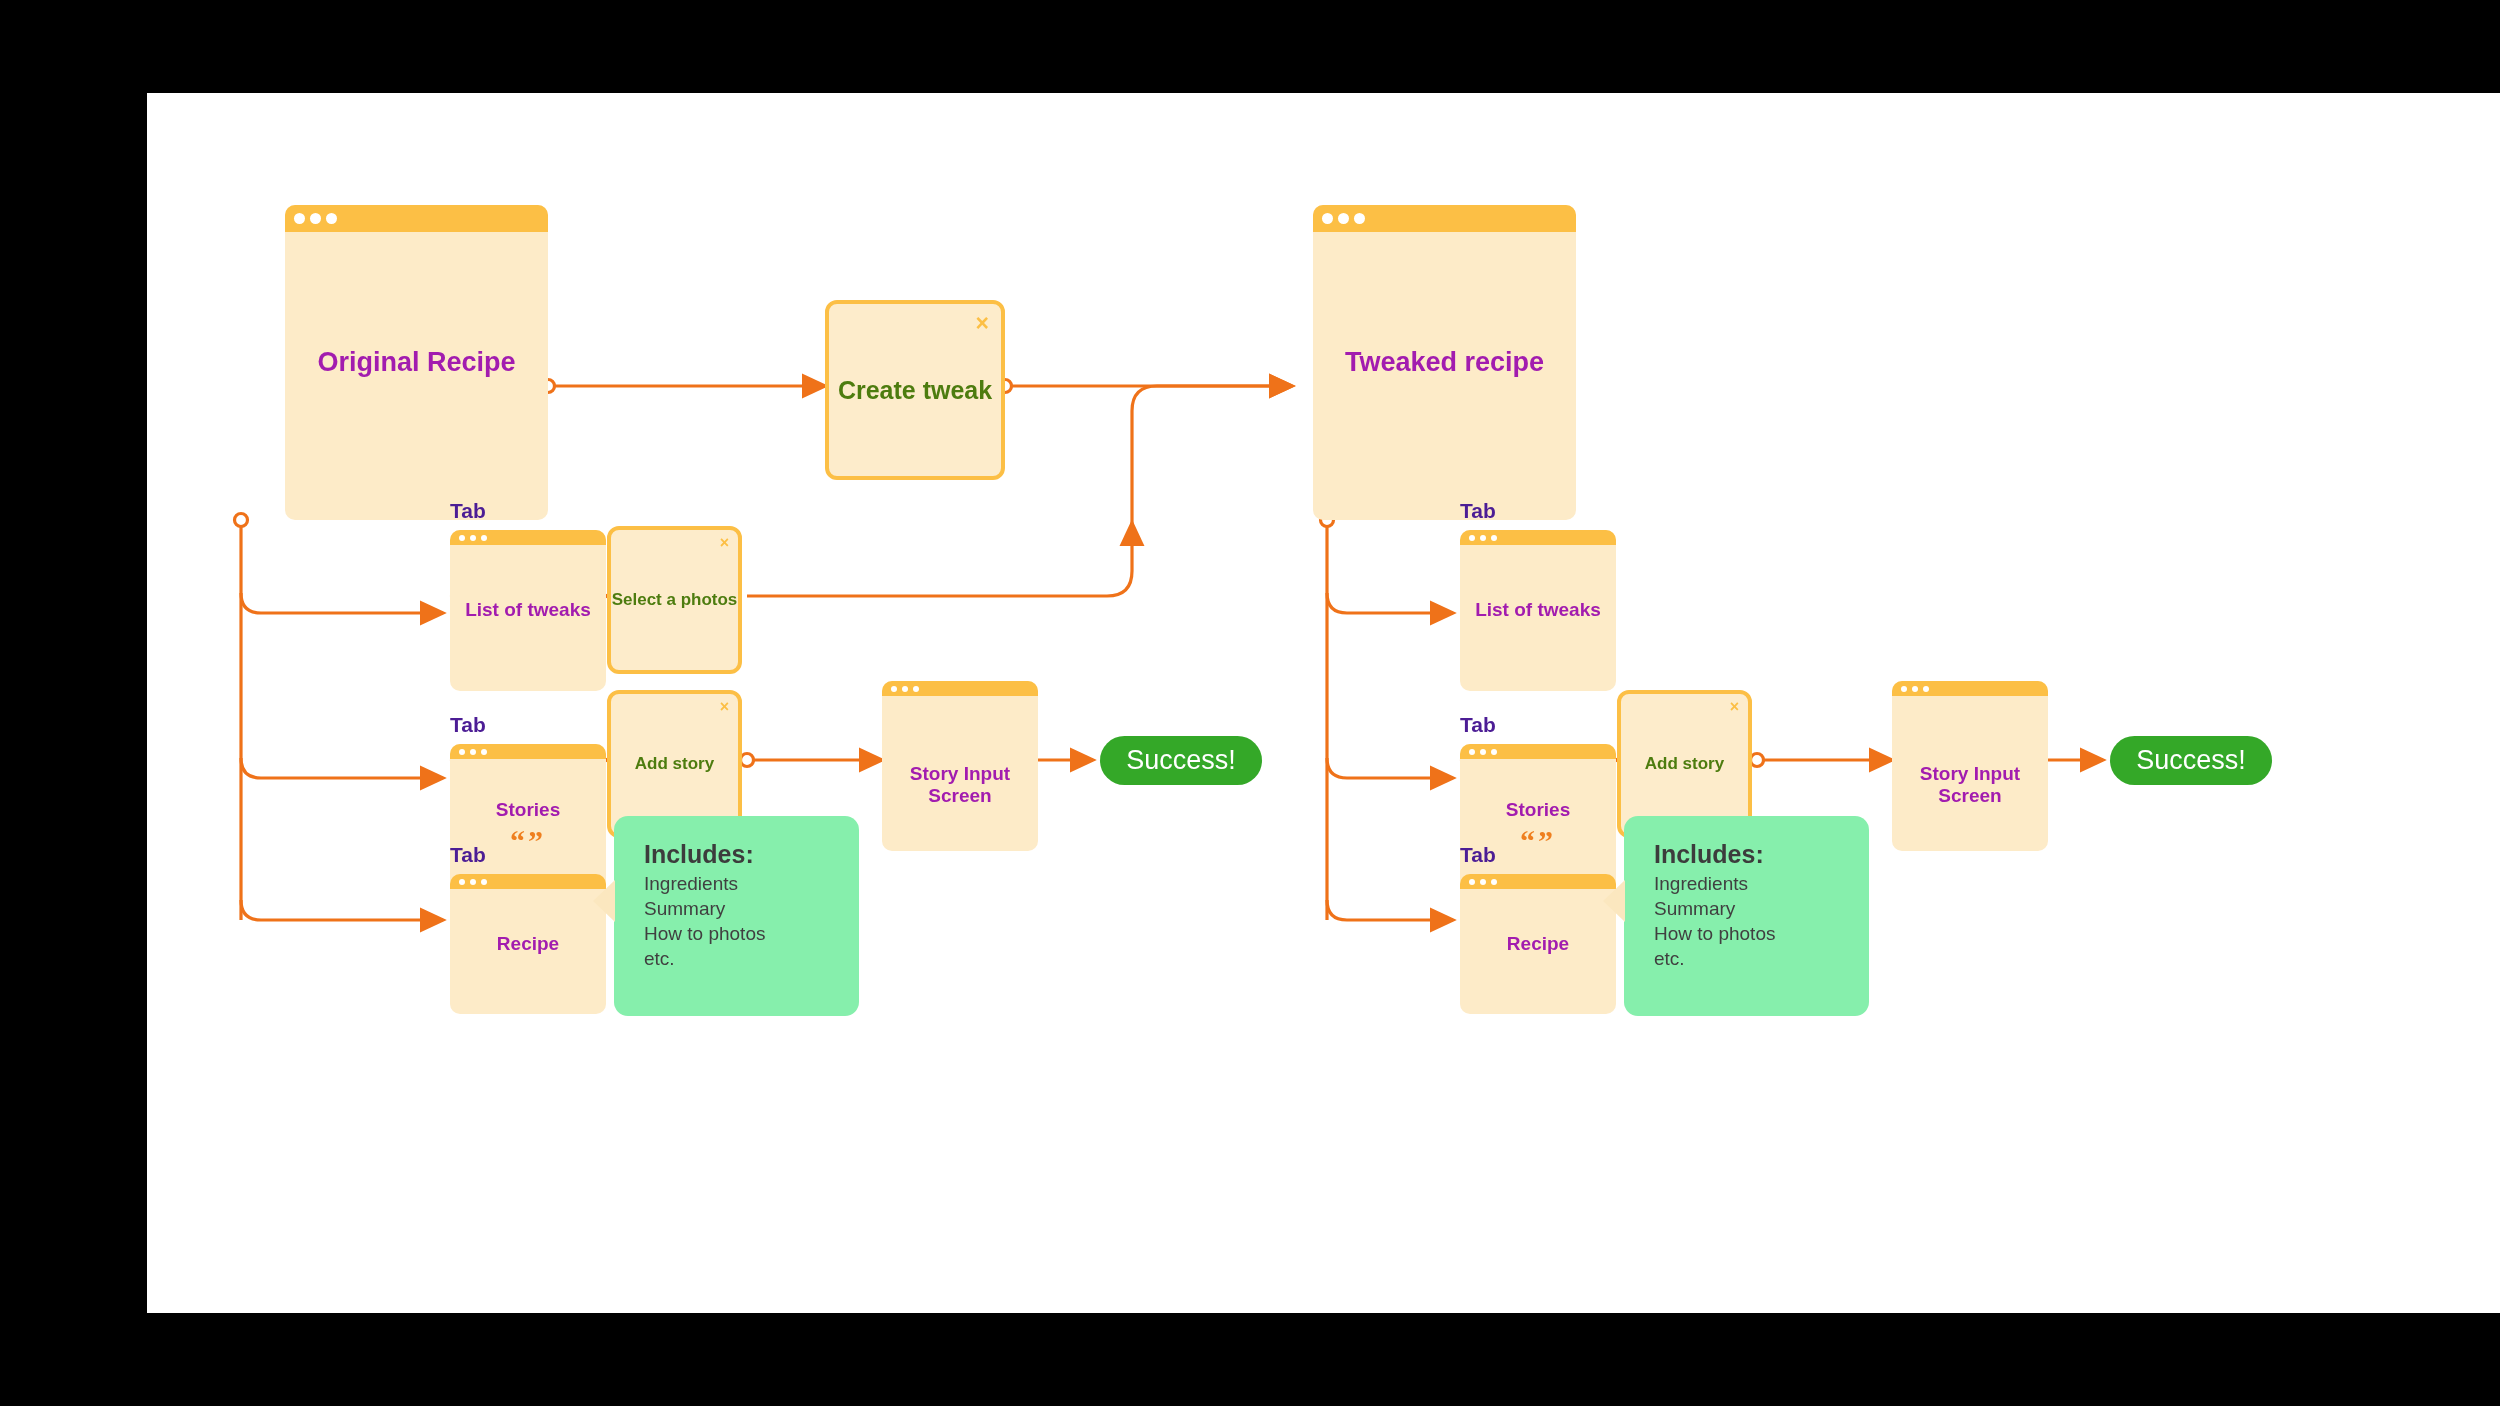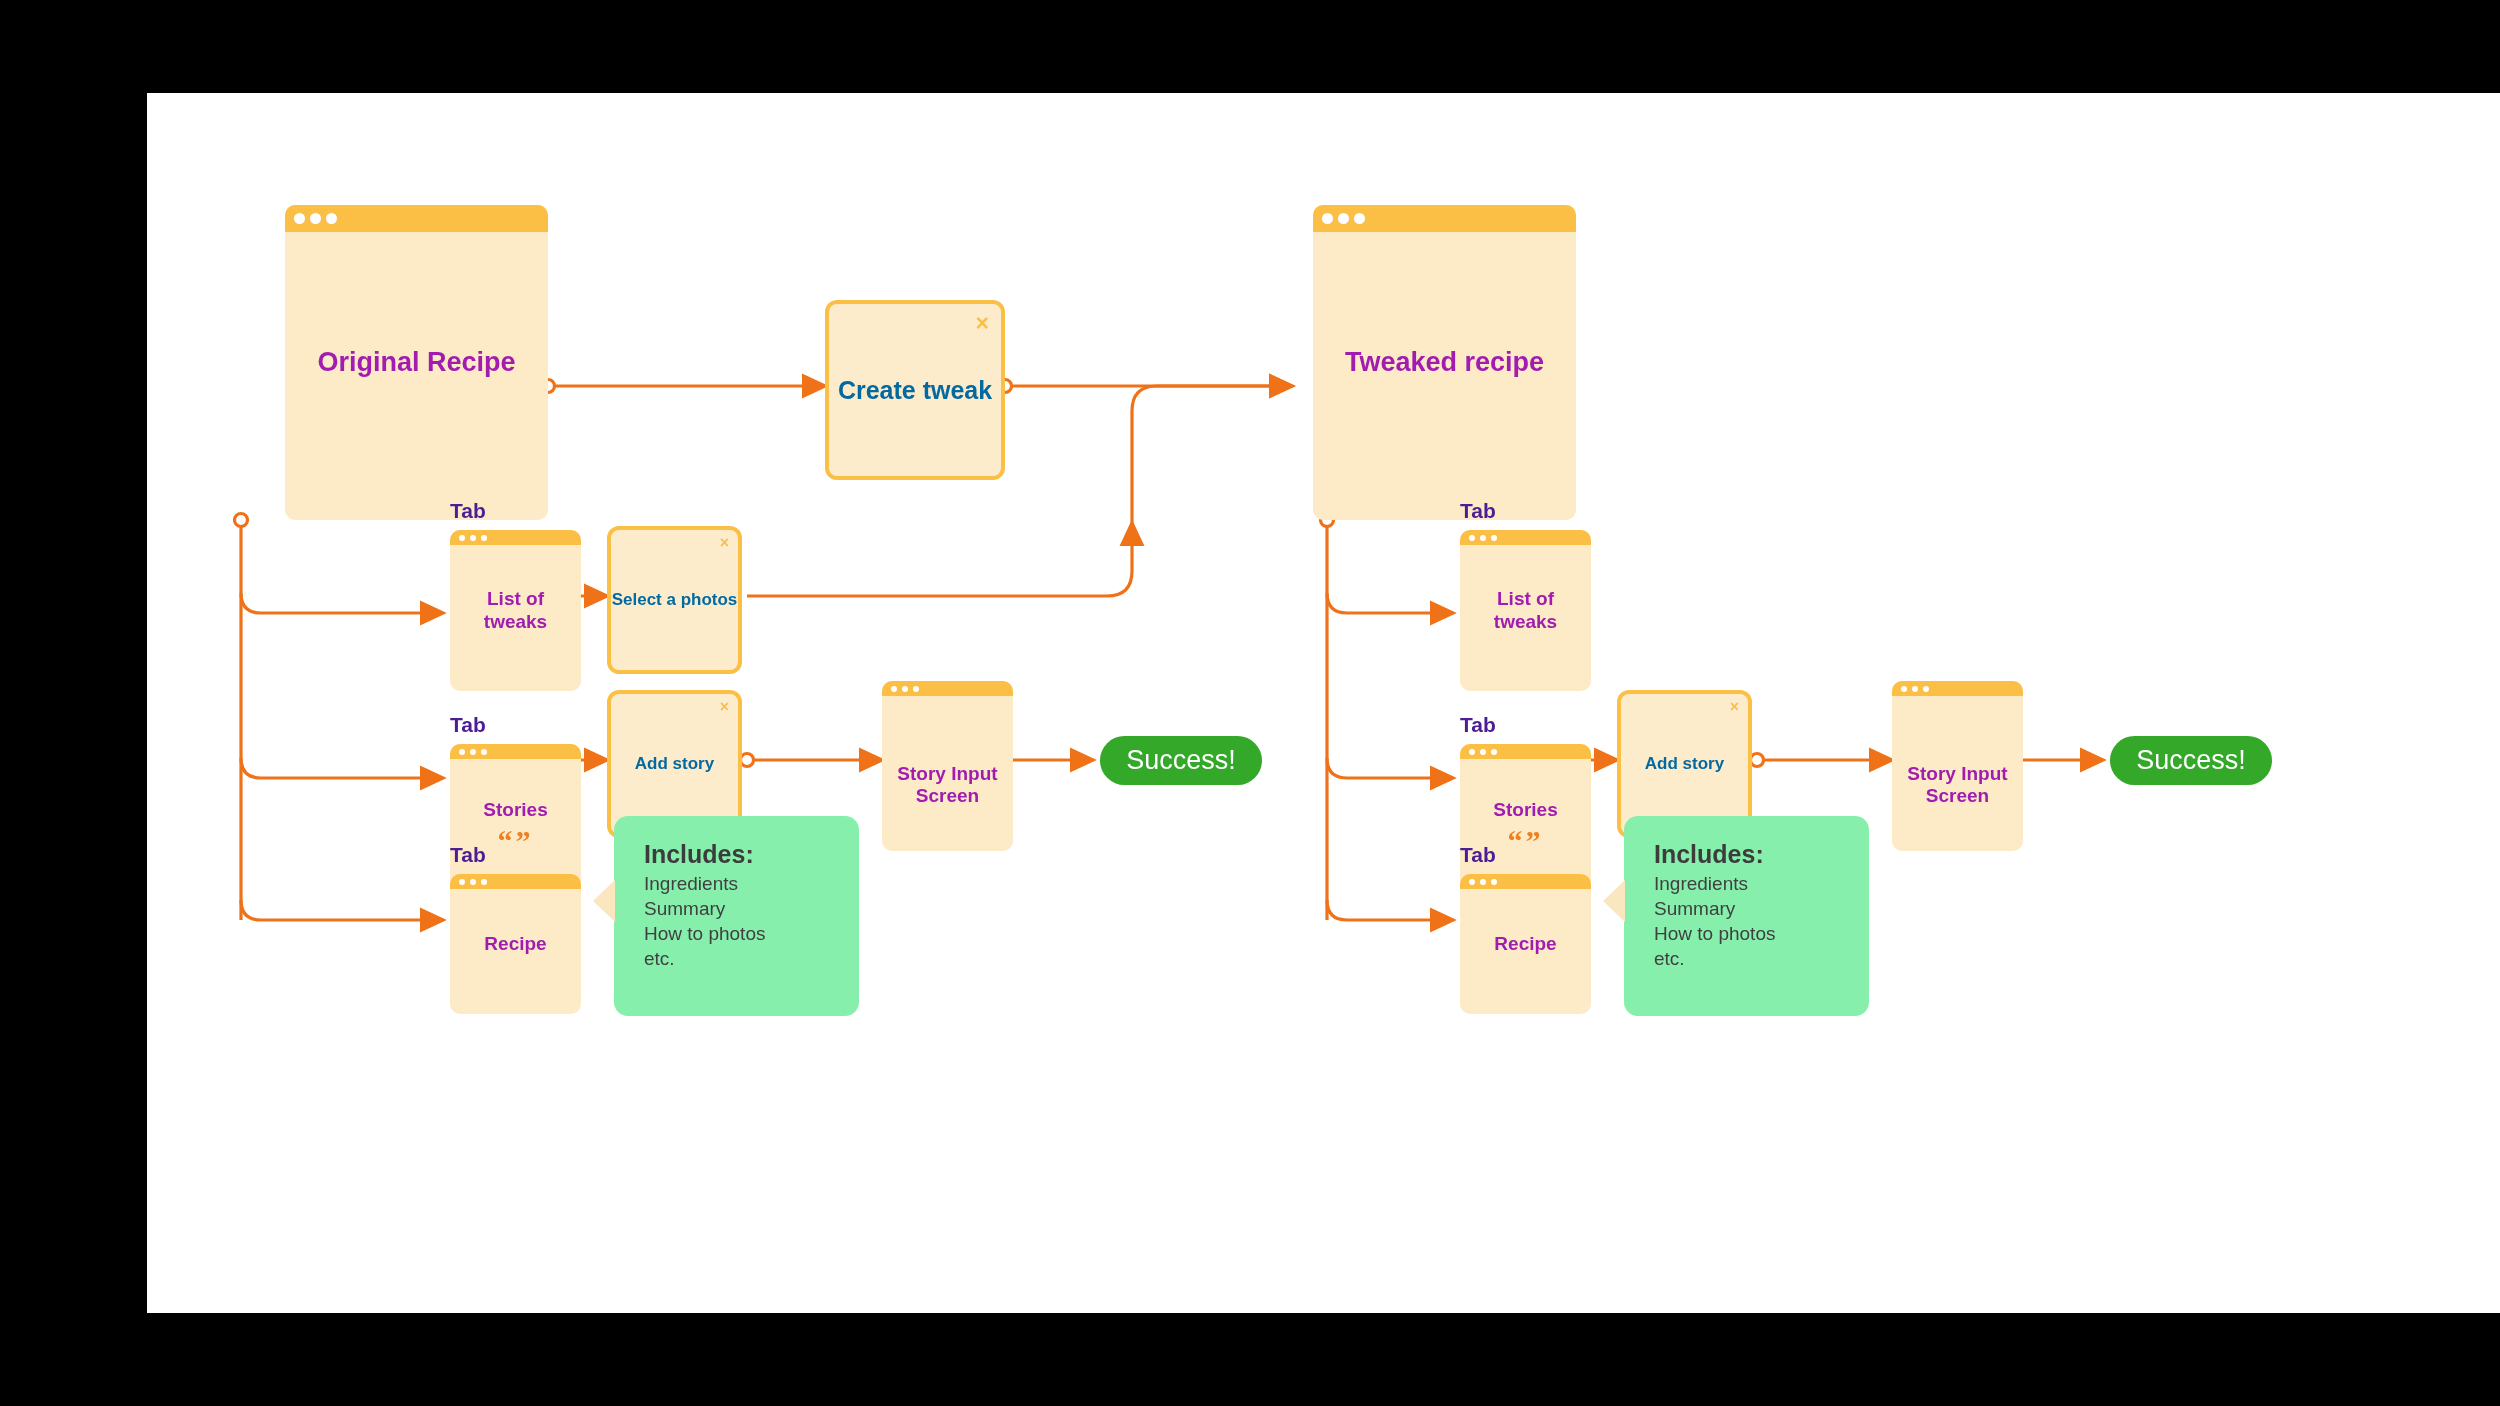--- a/index.html
+++ b/index.html
@@ -22,33 +22,33 @@
   .win .dots{display:flex;gap:5px;margin-left:9px;}
   .win .dots i{display:block;background:#ffffff;border-radius:50%;}
   .win .wlabel{position:relative;z-index:2;text-align:center;color:#a21caf;
                font-weight:bold;line-height:1.18;padding:0 6px;}
 
   .win.big{width:263px;height:315px;}
   .win.big .bar{height:27px;}
   .win.big .dots i{width:11px;height:11px;}
   .win.big .wlabel{font-size:27px;}
 
-  .win.sm{width:131px;height:161px;}
+  .win.sm{width:156px;height:161px;}
   .win.sm .bar{height:15px;}
   .win.sm .dots i{width:6px;height:6px;}
   .win.sm .wlabel{font-size:19px;}
   .win.sm .wlabel.s3{font-size:19px;margin-top:38px;}
 
   .quotes{margin-top:11px;color:#ef7f1f;font-size:30px;font-weight:bold;
           letter-spacing:3px;line-height:0.6;font-family:"Liberation Serif",serif;}
 
   
   .modal{border:4px solid #fcbf45;border-radius:12px;background:#fdeccb;
          display:flex;align-items:center;justify-content:center;position:absolute;}
-  .modal .mlabel{text-align:left;color:#0369a1;font-weight:bold;line-height:1.2;}
+  .modal .mlabel{text-align:left;color:#4d7c0f;font-weight:bold;line-height:1.2;}
   .modal .xic{position:absolute;top:4px;right:9px;color:#fcbf45;font-weight:bold;}
   .modal.m-lg{width:172px;height:172px;}
   .modal.m-lg .mlabel{font-size:25px;}
   .modal.m-lg .xic{font-size:23px;top:6px;right:12px;}
   .modal.m-sm{width:127px;height:140px;}
   .modal.m-sm .mlabel{font-size:17px;}
   .modal.m-sm .xic{font-size:16px;}
 
   
   .pill{background:#34a828;border-radius:26px;color:#ffffff;font-size:27px;

